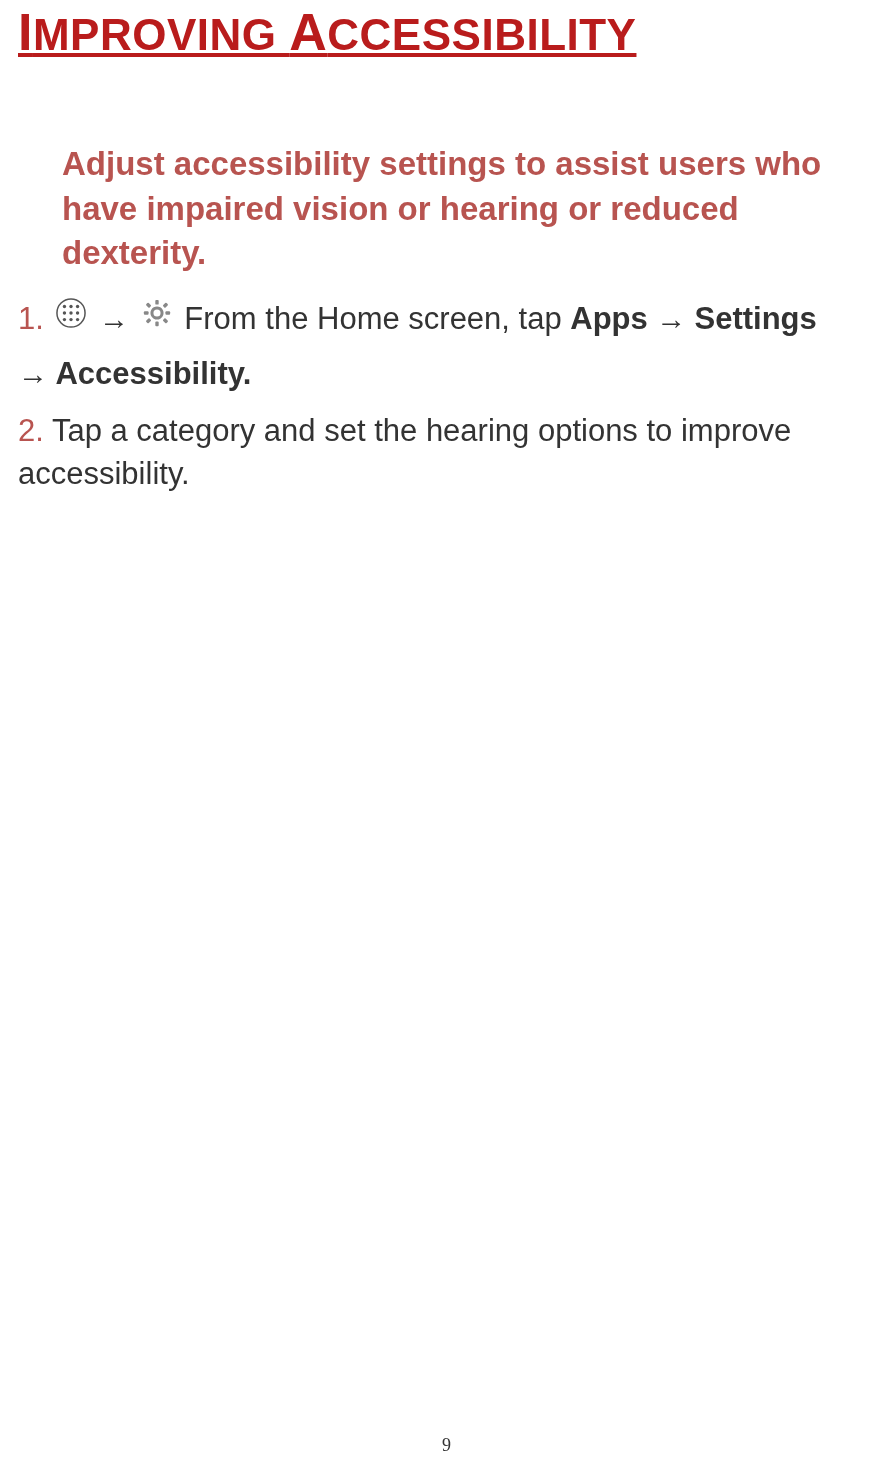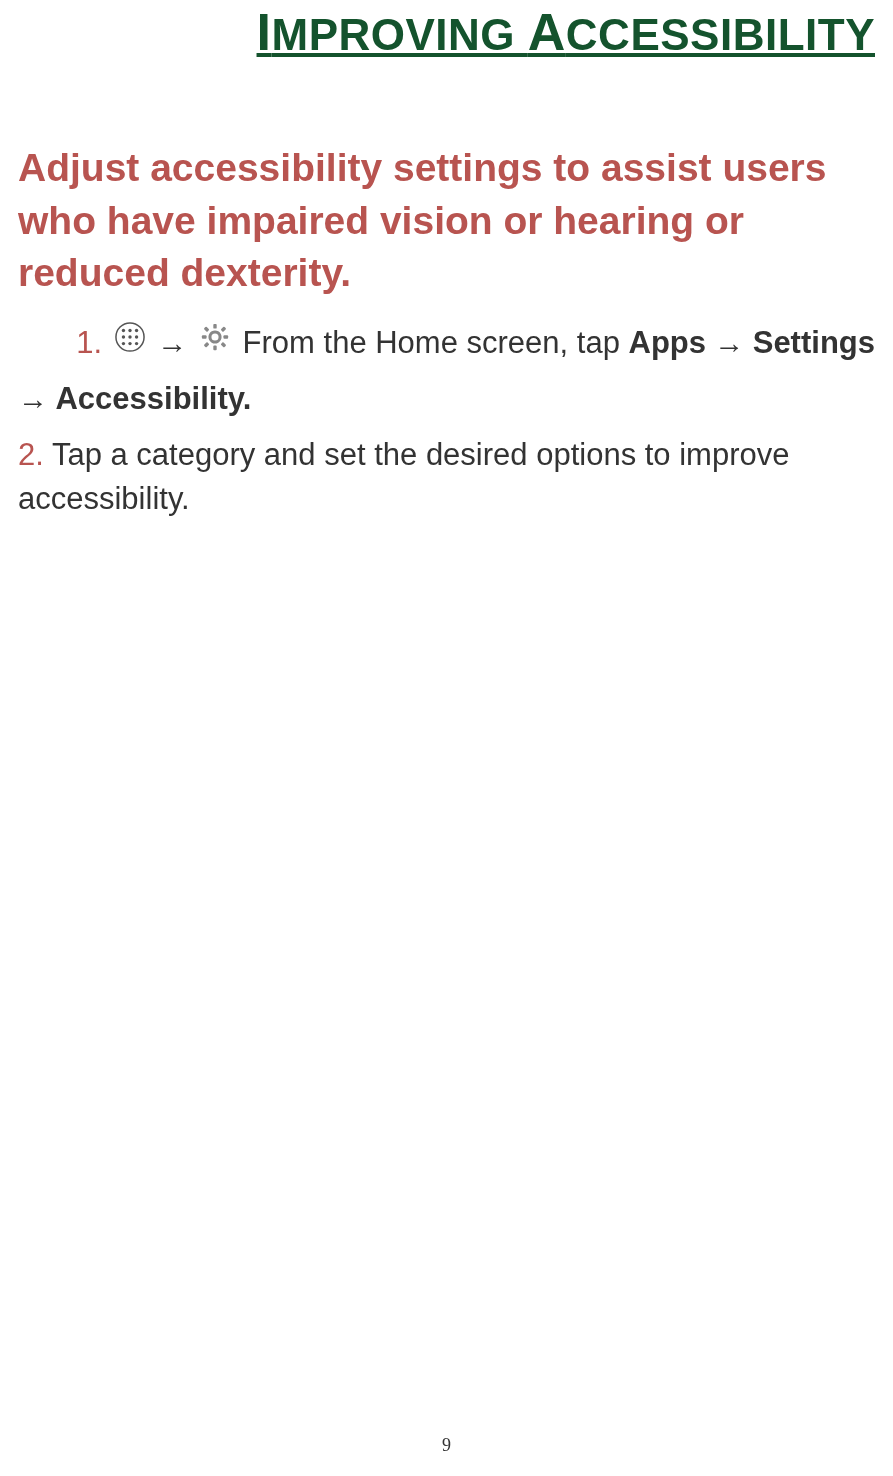--- a/index.html
+++ b/index.html
@@ -9,46 +9,45 @@
     }
     body {
       width: 893px;
       height: 1476px;
       background: white;
       font-family: Arial, Helvetica, sans-serif;
       position: relative;
       padding: 0 18px;
     }
     .heading {
-      color: #14532d;
+      color: #b91c1c;
       font-size: 44px;
       font-weight: bold;
       text-decoration: underline;
       font-variant: small-caps;
       letter-spacing: 0.5px;
       padding-top: 2px;
       margin-bottom: 80px;
-      text-align: right;
     }
     .heading .cap {
       font-size: 52px;
     }
     .intro {
       color: #b85450;
-      font-size: 39px;
+      font-size: 33px;
       font-weight: bold;
       line-height: 1.35;
       margin-bottom: 18px;
+      margin-left: 44px;
     }
     .step {
       font-size: 31px;
       color: #333;
       line-height: 1.6;
       margin-bottom: 4px;
-      text-align: right;
     }
     .step-num {
       color: #b85450;
     }
     .bold {
       font-weight: bold;
       color: #333;
     }
     .arrow {
       font-weight: bold;
@@ -133,16 +132,16 @@
     </svg>
   </span>
   <span> From the Home screen, tap </span><span class="bold">Apps</span><span class="arrow bold"> → </span><span class="bold">Settings</span>
 </p>
 
 <p class="cont-line">
   <span class="arrow bold">→</span><span class="bold"> Accessibility.</span>
 </p>
 
 <p class="step2-line">
-  <span class="step-num">2.</span><span> Tap a category and set the desired options to improve accessibility.</span>
+  <span class="step-num">2.</span><span> Tap a category and set the hearing options to improve accessibility.</span>
 </p>
 
 <div class="page-number">9</div>
 
 </body></html>

